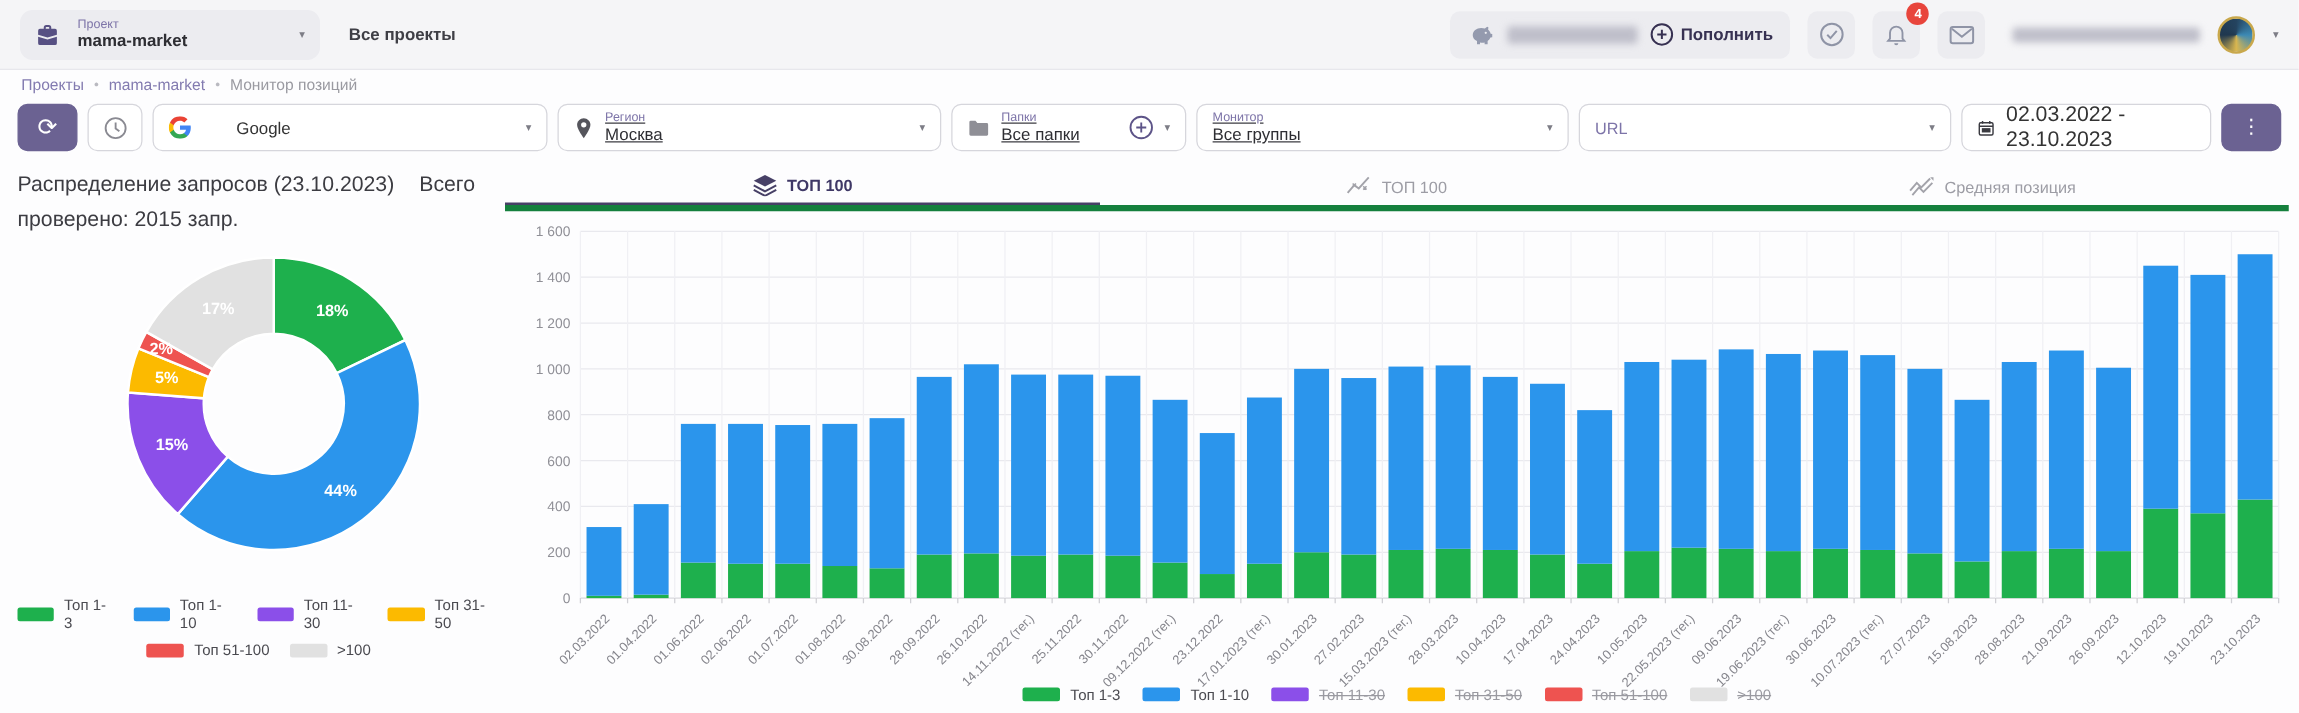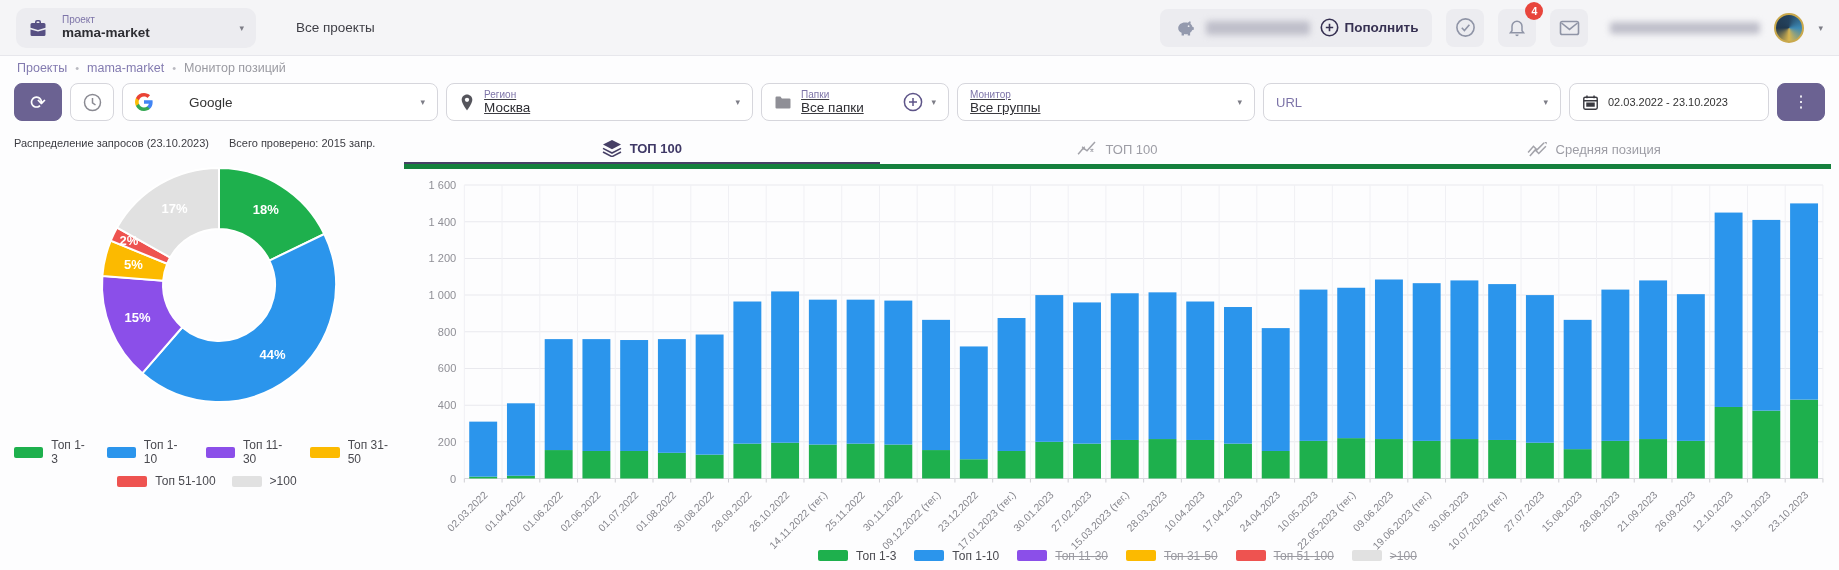--- a/index.html
+++ b/index.html
@@ -8,21 +8,21 @@
 
   
   .header { height:56px; background:#f5f5f7; border-bottom:1px solid #e7e7ec;
             display:flex; align-items:center; padding:0 16px; gap:14px; }
   .project-select { width:240px; height:40px; background:#ececf0; border-radius:10px;
             display:flex; align-items:center; gap:14px; padding:0 12px; cursor:pointer; }
   .project-select .col { flex:1; display:flex; flex-direction:column; line-height:1.15; }
   .lbl-sm { font-size:10px; color:#7d74a8; }
   .val-md { font-size:13.5px; color:#2e2e33; font-weight:600; }
   .caret { font-size:9px; color:#7d7d86; }
-  .all-projects { font-size:13.5px; font-weight:400; color:#3f3f46; margin-left:26px; cursor:pointer; }
+  .all-projects { font-size:13.5px; font-weight:700; color:#3f3f46; margin-left:9px; cursor:pointer; }
   .spacer { flex:1; }
   .balance-pill { height:38px; background:#ececf0; border-radius:8px; display:flex;
             align-items:center; gap:10px; padding:0 14px; }
   .blur-chip { display:inline-block; background:#bfbfca; border-radius:3px; filter:blur(3px); }
   .topup { display:flex; align-items:center; gap:6px; background:none; border:none;
             font:700 13.5px "Liberation Sans","DejaVu Sans",sans-serif; color:#373152; cursor:pointer; }
   .icon-tile { position:relative; width:38px; height:38px; background:#ececf0; border-radius:8px;
             display:flex; align-items:center; justify-content:center; border:none; cursor:pointer; }
   .badge { position:absolute; top:-7px; right:-7px; min-width:18px; height:18px; padding:0 4px;
             background:#e8453c; color:#fff; font-size:10.5px; font-weight:700; border-radius:9px;
@@ -44,26 +44,26 @@
   .tb-btn.primary { background:#6b6292; border-color:#6b6292; color:#fff; }
   .glyph { font-size:19px; line-height:1; }
   .select { height:38px; border:1px solid #d6d6dc; border-radius:8px; background:#fff;
             display:flex; align-items:center; gap:9px; padding:0 12px; cursor:pointer; }
   .select .col { display:flex; flex-direction:column; line-height:1.12; flex:1;text-decoration:underline; }
   .select .caret { margin-left:auto; }
   .w-refresh { width:48px; } .w-clock { width:44px; }
   .w-engine { flex:1.6;gap:36px; } .w-region { flex:1.55; } .w-folders { width:188px; }
   .w-group { flex:1.5; } .w-url { flex:1.5; } .w-date { width:200px; } .w-kebab { width:48px; }
   .url-lbl { font-size:13px; color:#7d74a8; }
-  .date-txt { font-size:11px; color:#333; }
+  .date-txt { font-size:17px; color:#333; }
 
   
   .content { display:flex; height:446px; }
   .left-panel { width:400px; padding:10px 0 0 14px; }
-  .donut-title { width:386px; font-size:11px; color:#3c3c42; line-height:1.65; }
+  .donut-title { width:386px; font-size:17px; color:#3c3c42; line-height:1.65; }
   .donut-title .total { margin-left:20px; }
   .legend-rows { margin-top:24px; display:flex; flex-direction:column; gap:8px; }
   .legend-row { display:flex; justify-content:center; gap:16px; }
   .legend-item { display:flex; align-items:center; gap:8px; font-size:12px; color:#4a4a50; cursor:pointer; }
   .legend-item .chip { width:30px; height:11px; border-radius:2px; display:inline-block; }
   .legend-item.hidden-series { color:#9a9aa1; text-decoration:line-through; }
 
   .right-panel { flex:1; padding:10px 8px 0 4px; display:flex; flex-direction:column; }
   .tabbar { display:flex; border-bottom:5px solid #15803d; }
   .tab { flex:1; height:30px; display:flex; align-items:center; justify-content:center; gap:8px;

